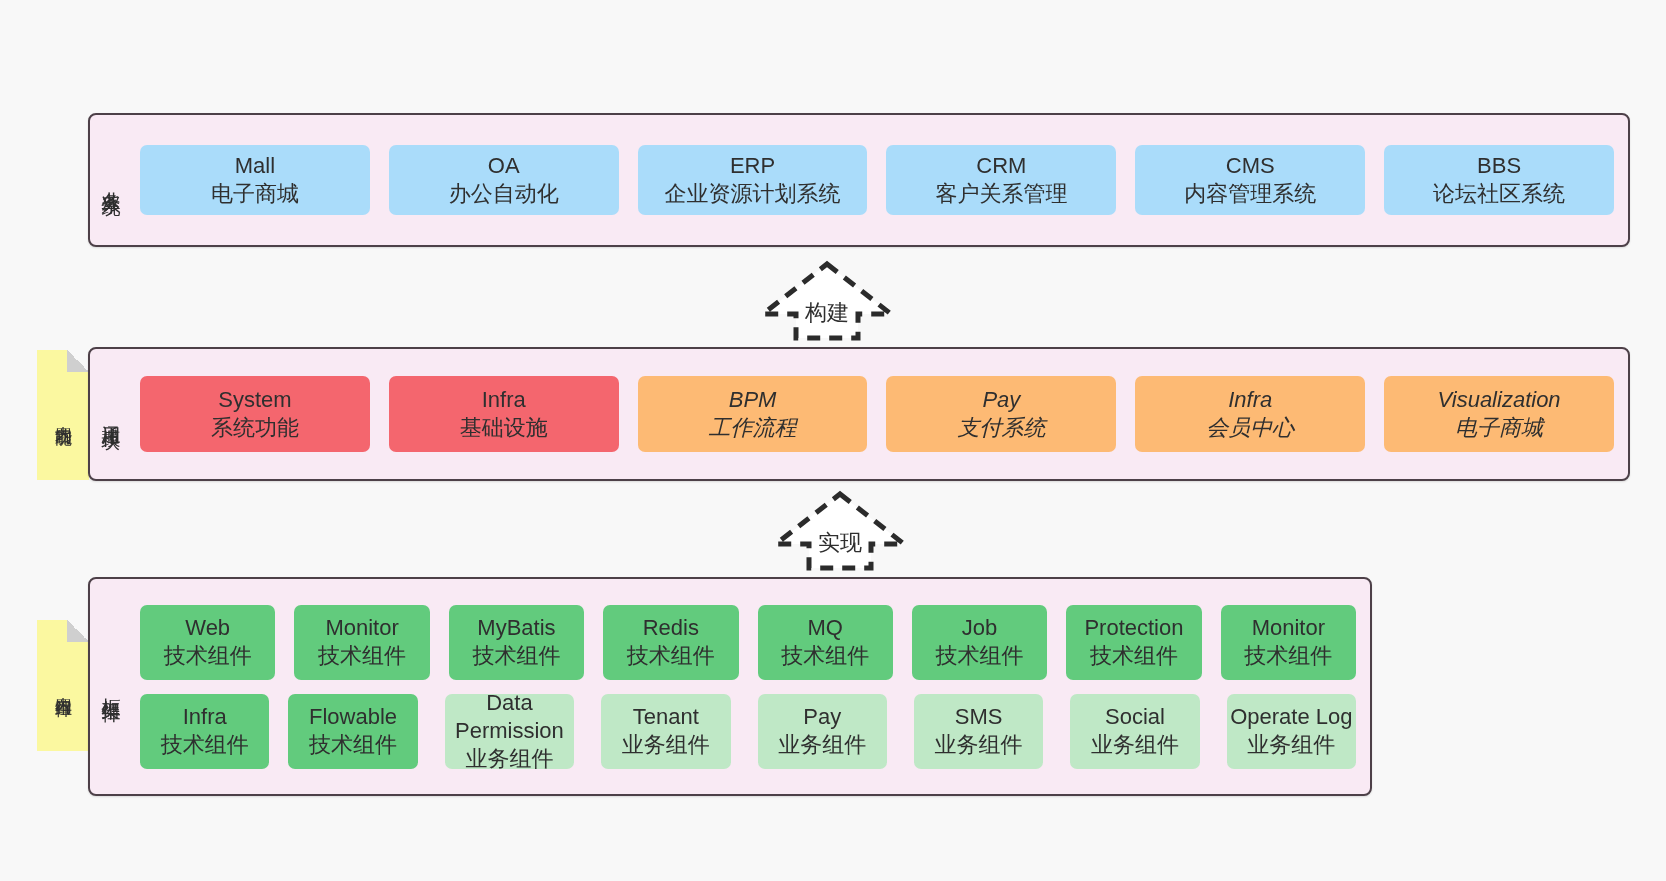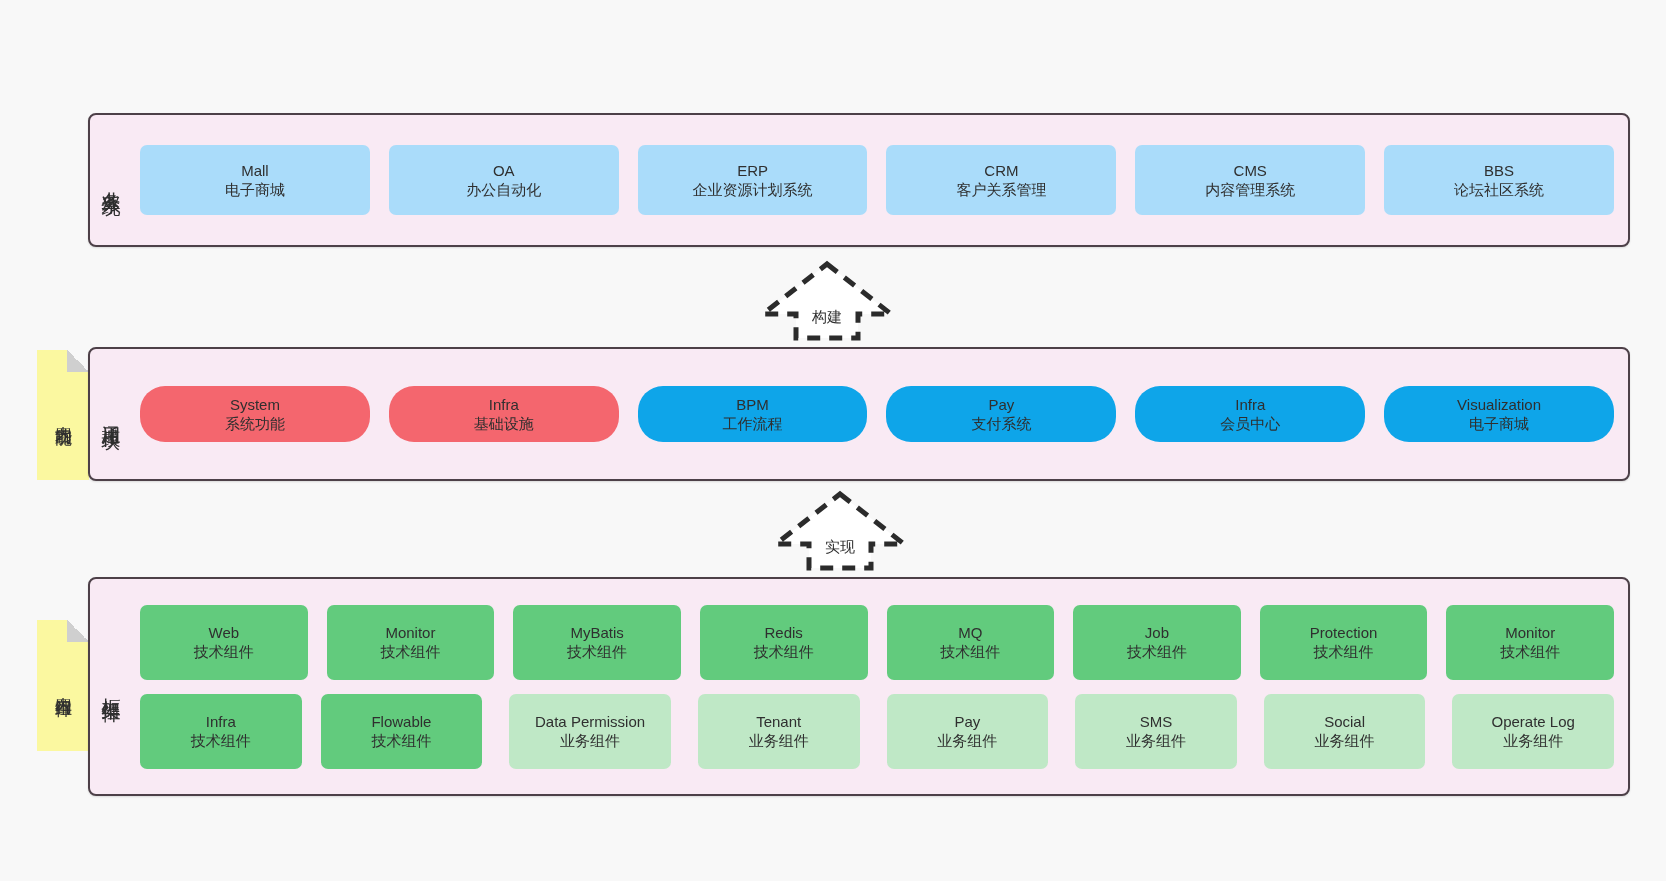--- a/index.html
+++ b/index.html
@@ -65,45 +65,45 @@
   }
 
   .card {
     flex: 1 1 0;
     border-radius: 7px;
     display: flex;
     flex-direction: column;
     align-items: center;
     justify-content: center;
     text-align: center;
-    font-size: 15px;
+    font-size: 22px;
     line-height: 1.28;
     color: #2f2f2f;
     box-sizing: border-box;
     padding: 6px 4px;
     min-width: 0;
   }
   .card .en { white-space: nowrap; }
   .card .cn { white-space: nowrap; }
   .card.wrap .en { white-space: normal; }
 
   
   .c-blue        { background: #aadcfa; }
   .c-red         { background: #f4666e; }
-  .c-pink        { background: #0ea5e9; }
+  .c-pink        { background: #fdba74; font-style: italic; }
   .c-green       { background: #62cb7d; }
   .c-lightgreen  { background: #bfe8c6; margin-left: 8px; }
 
   
   #layer-business { left: 88px;  top: 113px; width: 1542px; height: 134px; }
   #layer-common   { left: 88px;  top: 347px; width: 1542px; height: 134px; }
-  #layer-framework{ left: 88px;  top: 577px; width: 1542px; height: 219px; }
+  #layer-framework{ left: 88px;  top: 577px; width: 1284px; height: 219px; }
 
   #layer-business .card  { height: 70px; }
-  #layer-common .card    { height: 56px; border-radius: 25px; }
+  #layer-common .card    { height: 76px; }
   #layer-framework .card { height: 75px; }
 
   
   .note {
     position: absolute;
     box-sizing: border-box;
     background: #fbf8a0;
     display: flex;
     align-items: center;
     justify-content: center;
@@ -130,21 +130,21 @@
   
   .arrow {
     position: absolute;
     display: flex;
     align-items: flex-end;
     justify-content: center;
   }
   .arrow svg { position: absolute; inset: 0; }
   .arrow .arrow-label {
     position: relative;
-    font-size: 15px;
+    font-size: 22px;
     color: #2f2f2f;
     line-height: 1;
     padding-bottom: 18px;
     white-space: nowrap;
   }
   #arrow-build   { left: 757px; top: 258px; width: 140px; height: 84px; }
   #arrow-realize { left: 770px; top: 488px; width: 140px; height: 84px; }
 </style>
 </head>
 <body>

